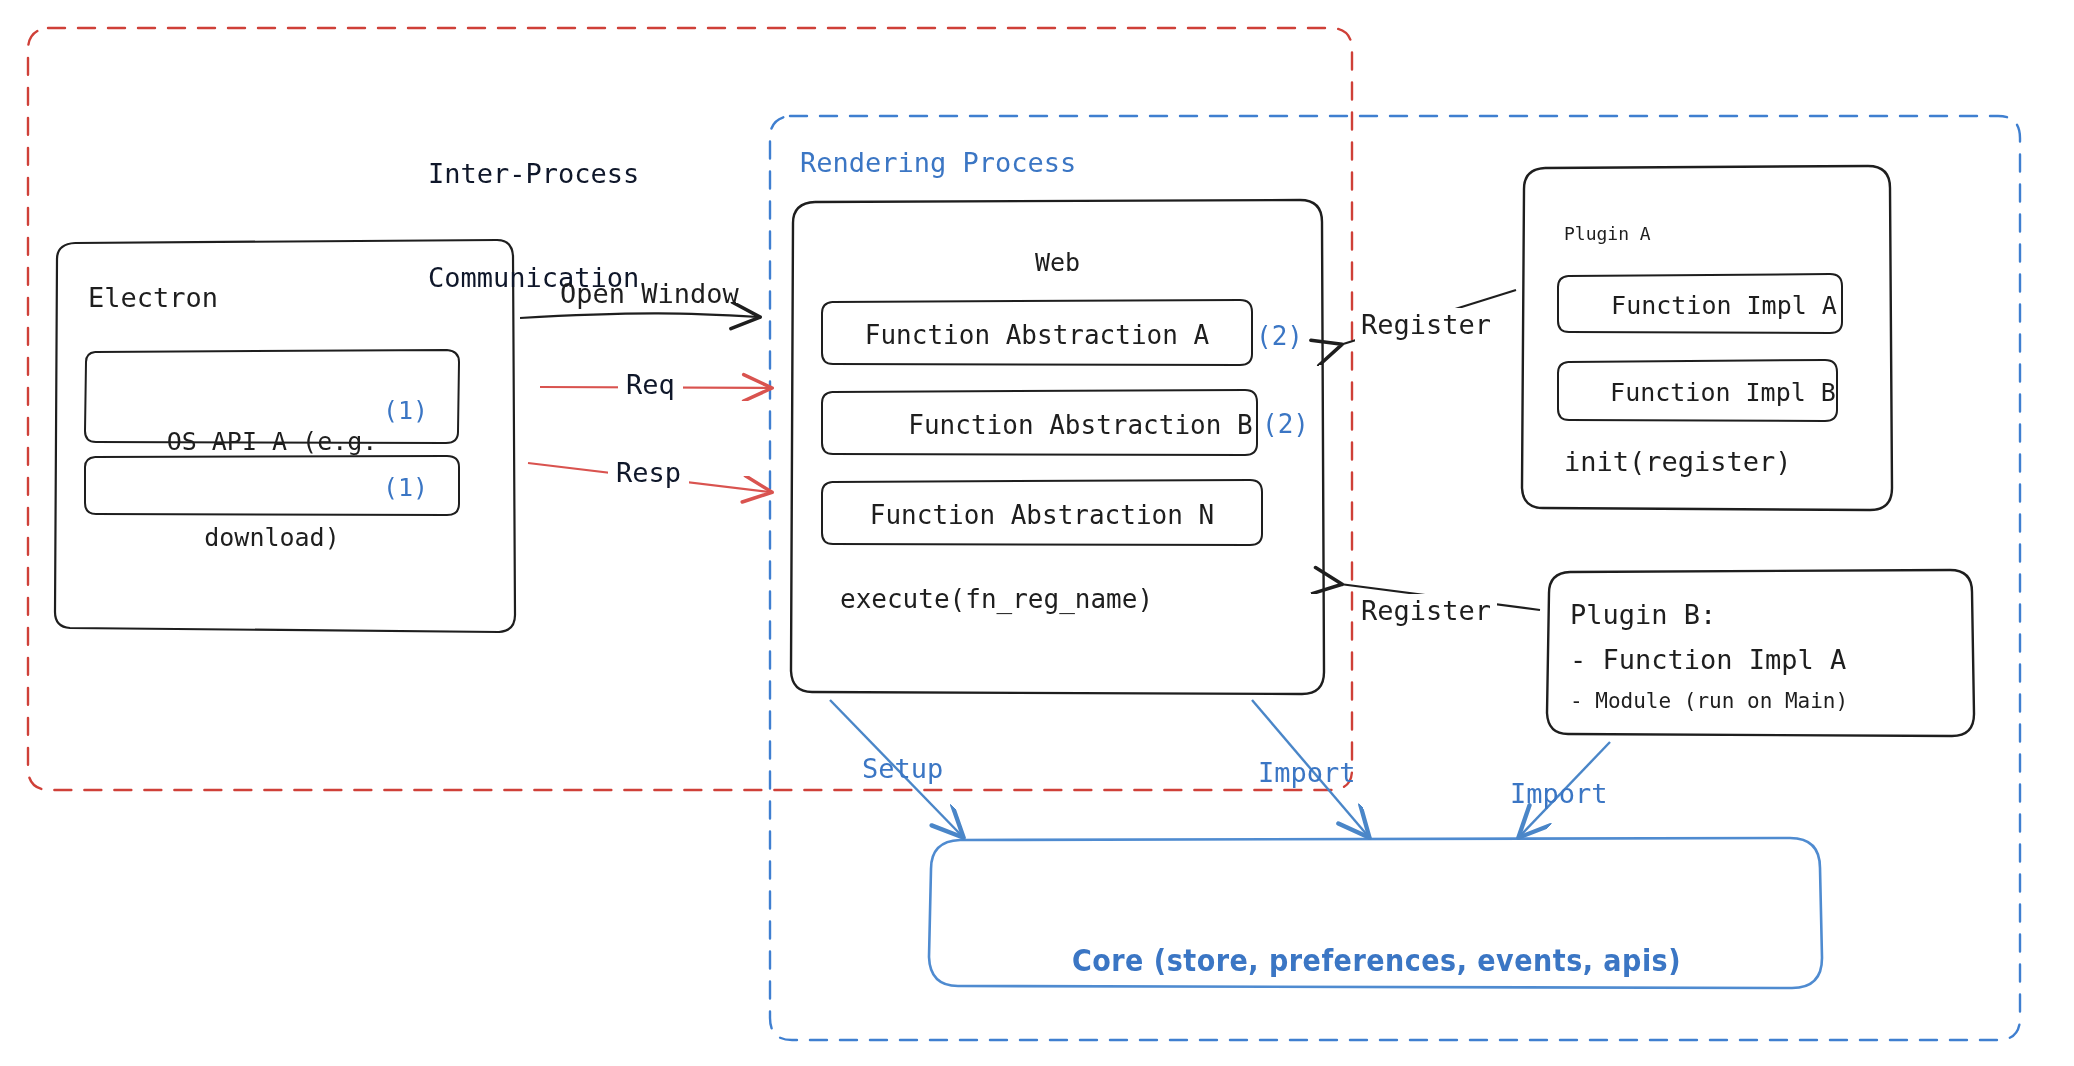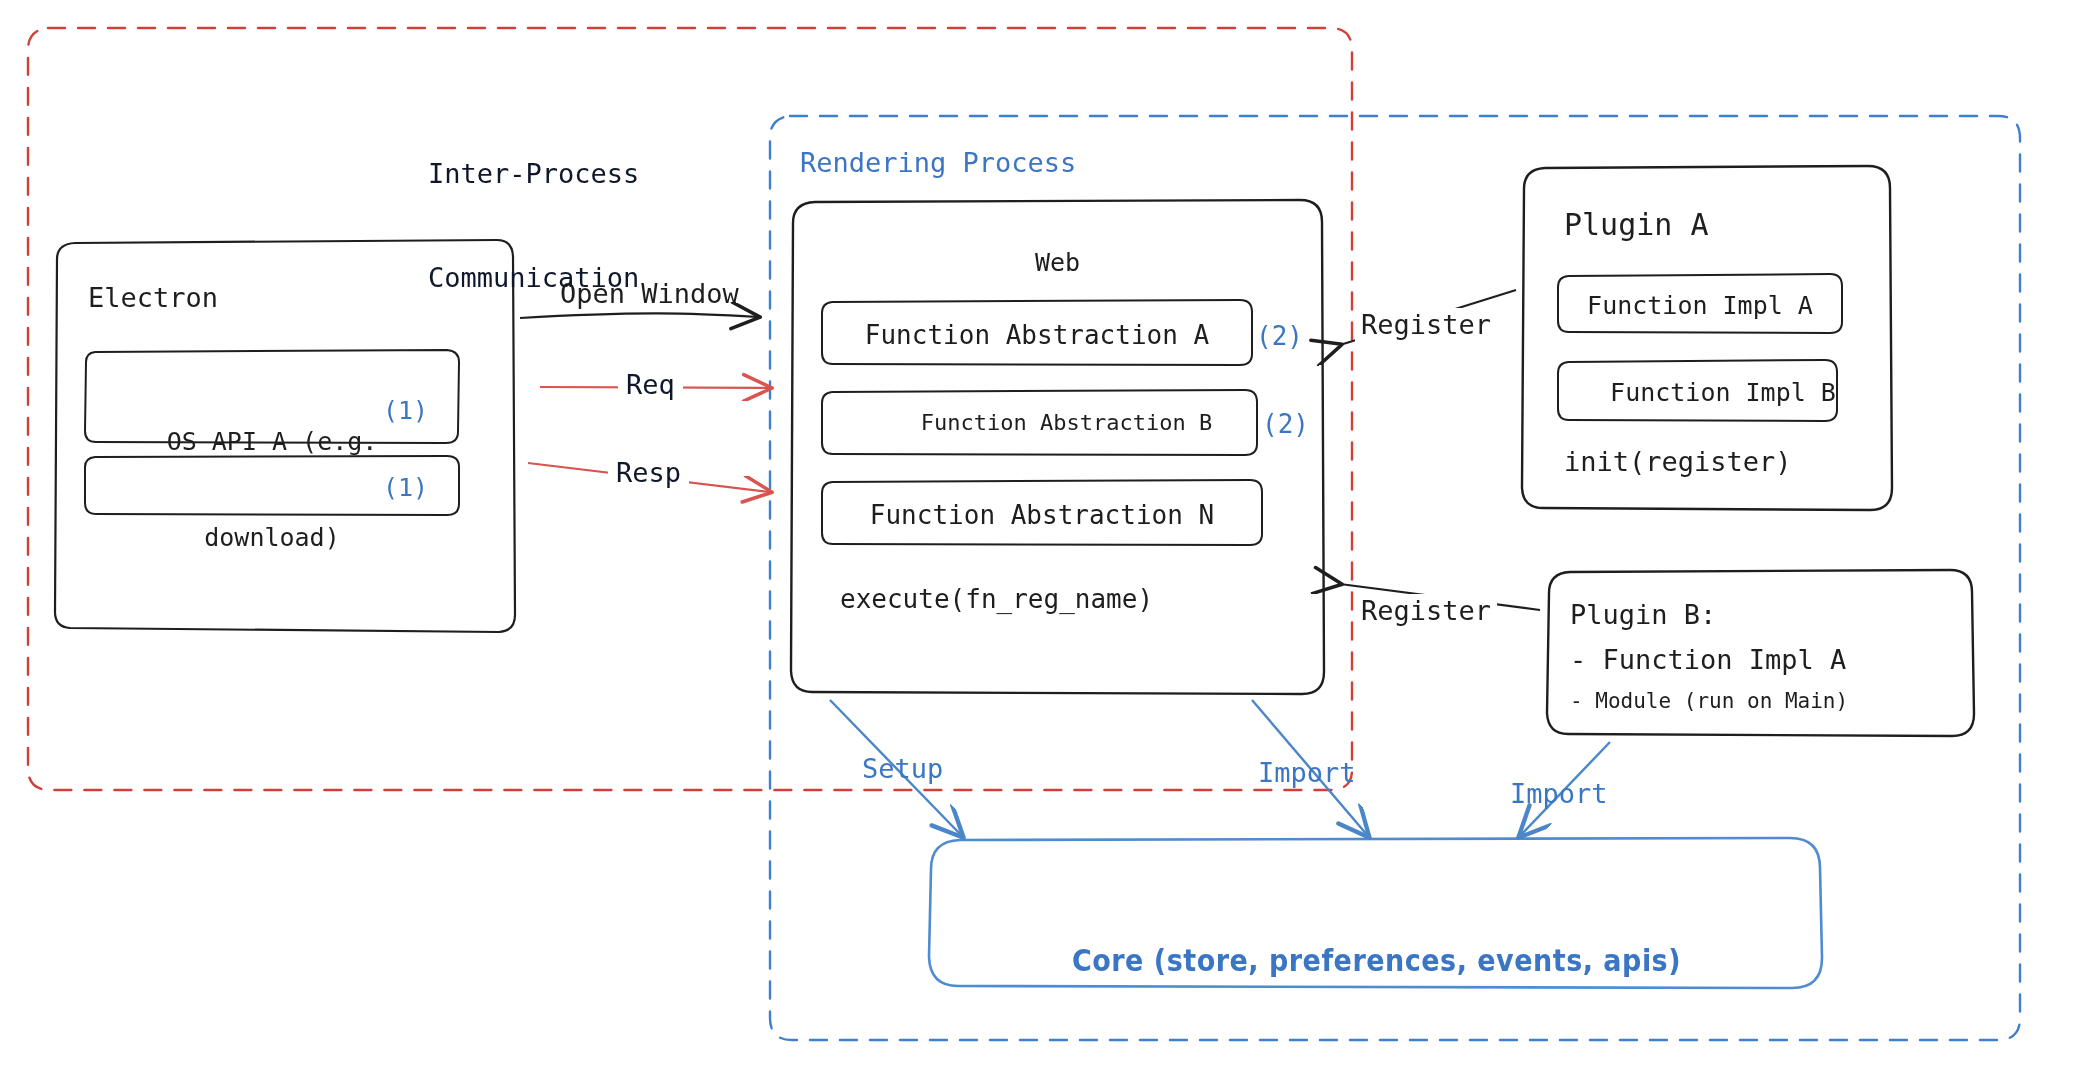--- a/index.html
+++ b/index.html
@@ -123,29 +123,29 @@
   </div>
   <div class="lbl mono blue" style="left:383px;top:395px;font-size:25px;">(1)</div>
 
   <div class="lbl mono blue" style="left:383px;top:472px;font-size:25px;">(1)</div>
 
   <div class="lbl mono k ctr" style="left:791px;top:247px;width:533px;font-size:25px;">Web</div>
 
   <div class="lbl mono k ctr" style="left:822px;top:319px;width:430px;font-size:26px;">Function Abstraction A</div>
   <div class="lbl mono blue" style="left:1256px;top:320px;font-size:26px;">(2)</div>
 
-  <div class="lbl mono k ctr" style="left:822px;top:409px;width:489px;font-size:22px;">Function Abstraction B</div>
+  <div class="lbl mono k ctr" style="left:822px;top:409px;width:489px;font-size:26px;padding-left:14px;">Function Abstraction B</div>
   <div class="lbl mono blue" style="left:1262px;top:408px;font-size:26px;">(2)</div>
 
   <div class="lbl mono k ctr" style="left:822px;top:499px;width:440px;font-size:26px;">Function Abstraction N</div>
 
   <div class="lbl mono k" style="left:840px;top:583px;font-size:26px;">execute(fn_reg_name)</div>
 
-  <div class="lbl mono k" style="left:1564px;top:206px;font-size:30px;text-align:center;">Plugin A</div>
-  <div class="lbl mono k ctr" style="left:1558px;top:290px;width:284px;font-size:25px;">Function Impl A</div>
+  <div class="lbl mono k" style="left:1564px;top:222px;font-size:18px;text-align:center;">Plugin A</div>
+  <div class="lbl mono k ctr" style="left:1558px;top:290px;width:332px;font-size:25px;">Function Impl A</div>
   <div class="lbl mono k ctr" style="left:1558px;top:377px;width:330px;font-size:25px;">Function Impl B</div>
   <div class="lbl mono k" style="left:1564px;top:445px;font-size:27px;">init(register)</div>
 
   <div class="lbl mono k" style="left:1570px;top:598px;font-size:27px;">Plugin B:</div>
   <div class="lbl mono k" style="left:1570px;top:643px;font-size:27px;">- Function Impl A</div>
   <div class="lbl mono k" style="left:1570px;top:688px;font-size:21px;">- Module (run on Main)</div>
 
   <div class="lbl corefont" style="left:931px;top:861px;width:891px;font-size:30px;line-height:1.33;">
     <div>Core (store, preferences, events, apis)</div>
     <div>- OS APIs (1)</div>

